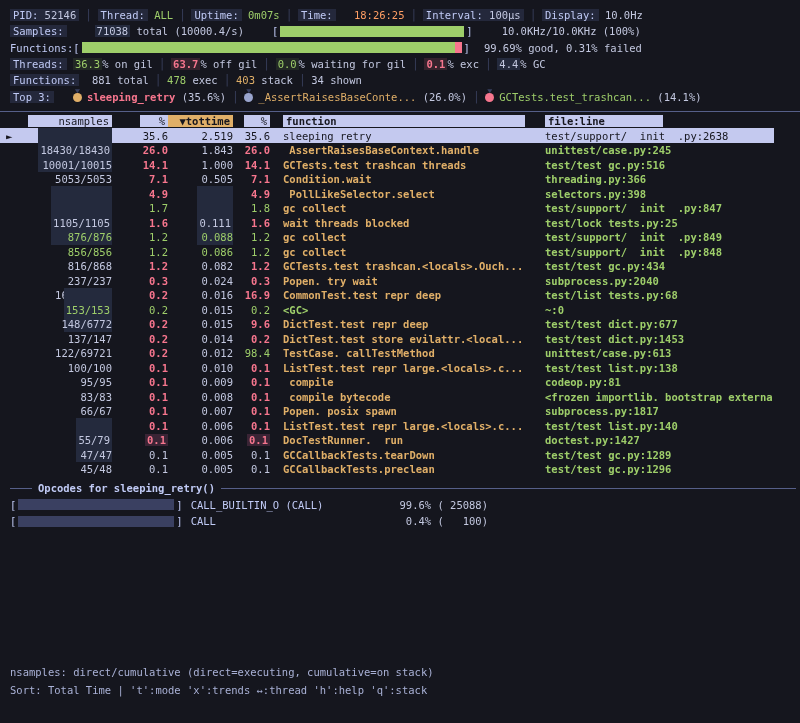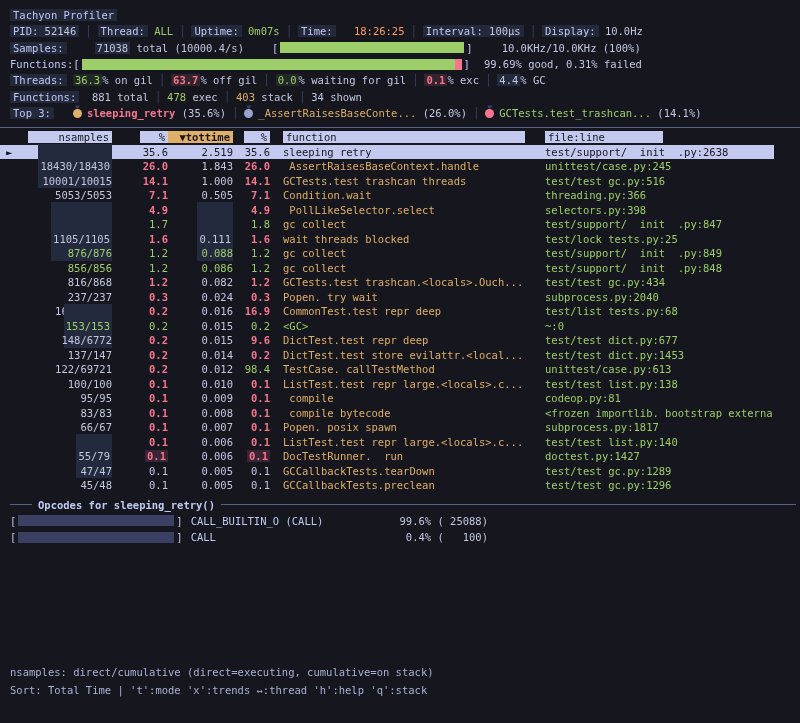--- a/index.html
+++ b/index.html
@@ -37,21 +37,21 @@
   .medal.gold{background:#e0af68;}
   .medal.silver{background:#9aa5ce;}
   .medal.bronze{background:#f7768e;}
   .hr{height:1px;background:#565f89;margin:6px 0 0 0;}
   
   .tbl{margin-top:2px;}
   .trow{display:grid;grid-template-columns:28px 84px 56px 65px 37px 13px 262px 255px;
         height:14.5px;align-items:center;white-space:pre;position:relative;}
   .trow span{display:block;}
   .c-ns,.c-pct,.c-tot,.c-cum{text-align:right;}
-  .c-fn,.c-file{text-align:left;overflow:hidden;}
+  .c-fn,.c-file{text-align:left;overflow:hidden;font-weight:bold;}
   .c-fn{color:#e0af68;}
   .c-file{color:#9ece6a;}
   .c-ns,.c-tot{color:#c3c8e0;}
   .c-pct,.c-cum{color:#c3c8e0;}
   .box-n{background:#242a3d;padding:16px 2px;display:inline !important;}
   .box-r{background:#3a2435;padding:0 2px;display:inline !important;}
   .thead .hcell{overflow:visible;}
   .thead .hseg{background:#c4c9ef;color:#16161e;padding:0 3px;display:inline-block;}
   .thead .hseg.sorted{background:#e0af68;font-weight:bold;}
   .trow.sel::before{content:"";position:absolute;left:0;top:0;height:14.5px;width:774px;background:#c4c9ef;}
@@ -69,23 +69,20 @@
   .opct{position:absolute;left:392px;width:96px;text-align:right;white-space:pre;color:#c3c8e0;}
   
   .f1,.f2{position:absolute;left:10px;white-space:pre;color:#a9b1d6;}
   .f1{top:666px;}
   .f2{top:684px;}
 </style>
 </head>
 <body>
 
 <div class="top">
-  <div class="tline">
-    <span class="lbox">Tachyon Profiler</span>
-  </div>
   <div class="tline" id="info-line"><span class="lbox"><span class="bright">PID:</span><span class="fg"> 52146</span></span><span class="sep">│</span><span><span class="lbox">Thread:</span><span class="green"> ALL</span></span><span class="sep">│</span><span><span class="lbox">Uptime:</span><span class="green"> 0m07s</span></span><span class="sep">│</span><span><span class="lbox">Time:</span><span class="orange"> 18:26:25</span></span><span class="sep">│</span><span class="lbox"><span class="bright">Interval:</span><span class="fg"> 100µs</span></span><span class="sep">│</span><span><span class="lbox">Display:</span><span class="fg"> 10.0Hz</span></span></div>
   <div class="tline">
     <span class="samples-left">
       <span class="lbox">Samples:</span>
       <span class="scount fg tintn">71038</span>
       <span class="fg"> total (10000.4/s)</span>
     </span>
     <span class="bracket">[</span>
     <span class="sbar"></span>
     <span class="bracket">]</span>

